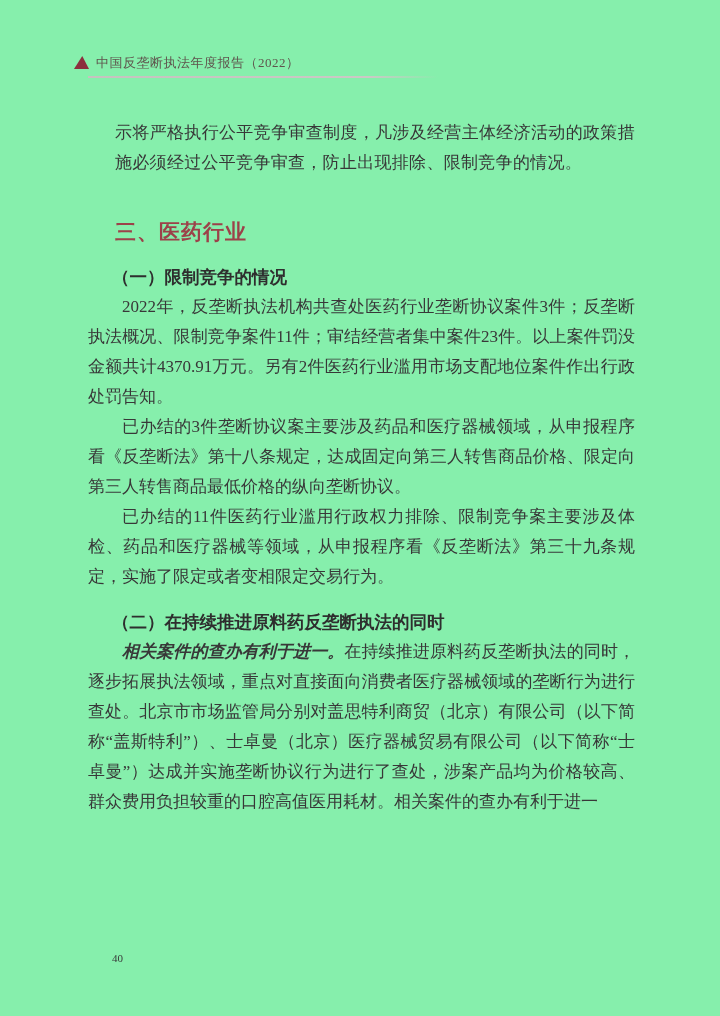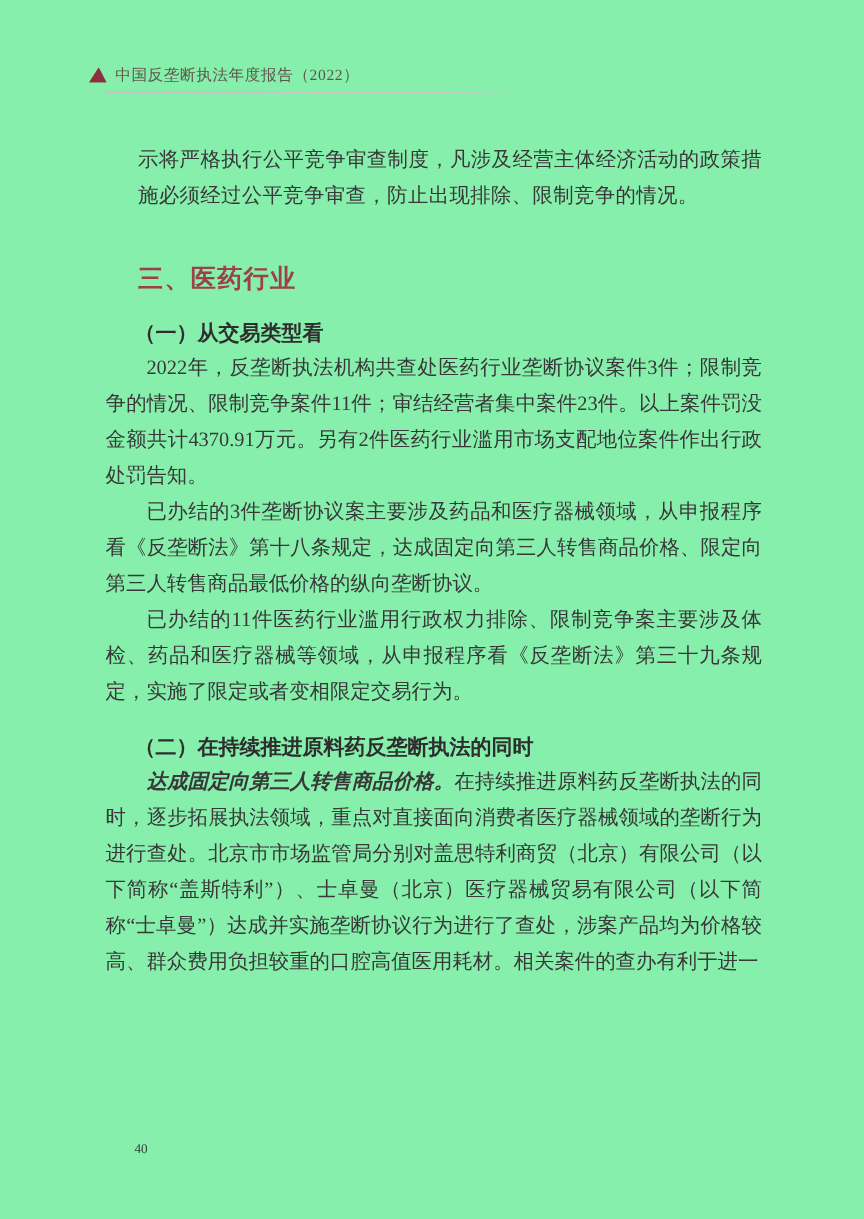--- a/index.html
+++ b/index.html
@@ -104,30 +104,30 @@
     <span class="tri-marker"></span><span class="header-title">中国反垄断执法年度报告（2022）</span>
     <div class="header-rule"></div>
   </div>
 
   <div class="content">
 
     <p class="continuation">示将严格执行公平竞争审查制度，凡涉及经营主体经济活动的政策措施必须经过公平竞争审查，防止出现排除、限制竞争的情况。</p>
 
     <h2 class="section-heading">三、医药行业</h2>
 
-    <h3 class="sub-heading">（一）从交易类型看</h3>
+    <h3 class="sub-heading">（一）限制竞争的情况</h3>
 
-    <p class="para">2022年，反垄断执法机构共查处医药行业垄断协议案件3件；限制竞争的情况、限制竞争案件11件；审结经营者集中案件23件。以上案件罚没金额共计4370.91万元。另有2件医药行业滥用市场支配地位案件作出行政处罚告知。</p>
+    <p class="para">2022年，反垄断执法机构共查处医药行业垄断协议案件3件；反垄断执法概况、限制竞争案件11件；审结经营者集中案件23件。以上案件罚没金额共计4370.91万元。另有2件医药行业滥用市场支配地位案件作出行政处罚告知。</p>
 
     <p class="para">已办结的3件垄断协议案主要涉及药品和医疗器械领域，从申报程序看《反垄断法》第十八条规定，达成固定向第三人转售商品价格、限定向第三人转售商品最低价格的纵向垄断协议。</p>
 
     <p class="para">已办结的11件医药行业滥用行政权力排除、限制竞争案主要涉及体检、药品和医疗器械等领域，从申报程序看《反垄断法》第三十九条规定，实施了限定或者变相限定交易行为。</p>
 
 
     <h3 class="sub-heading">（二）在持续推进原料药反垄断执法的同时</h3>
 
-    <p class="para"><span class="lead-emphasis">达成固定向第三人转售商品价格。</span><span>在持续推进原料药反垄断执法的同时，逐步拓展执法领域，重点对直接面向消费者医疗器械领域的垄断行为进行查处。北京市市场监管局分别对盖思特利商贸（北京）有限公司（以下简称“盖斯特利”）、士卓曼（北京）医疗器械贸易有限公司（以下简称“士卓曼”）达成并实施垄断协议行为进行了查处，涉案产品均为价格较高、群众费用负担较重的口腔高值医用耗材。相关案件的查办有利于进一</span></p>
+    <p class="para"><span class="lead-emphasis">相关案件的查办有利于进一。</span><span>在持续推进原料药反垄断执法的同时，逐步拓展执法领域，重点对直接面向消费者医疗器械领域的垄断行为进行查处。北京市市场监管局分别对盖思特利商贸（北京）有限公司（以下简称“盖斯特利”）、士卓曼（北京）医疗器械贸易有限公司（以下简称“士卓曼”）达成并实施垄断协议行为进行了查处，涉案产品均为价格较高、群众费用负担较重的口腔高值医用耗材。相关案件的查办有利于进一</span></p>
 
   </div>
 
   <div class="page-number">40</div>
 
 </div>
 
 </body></html>

